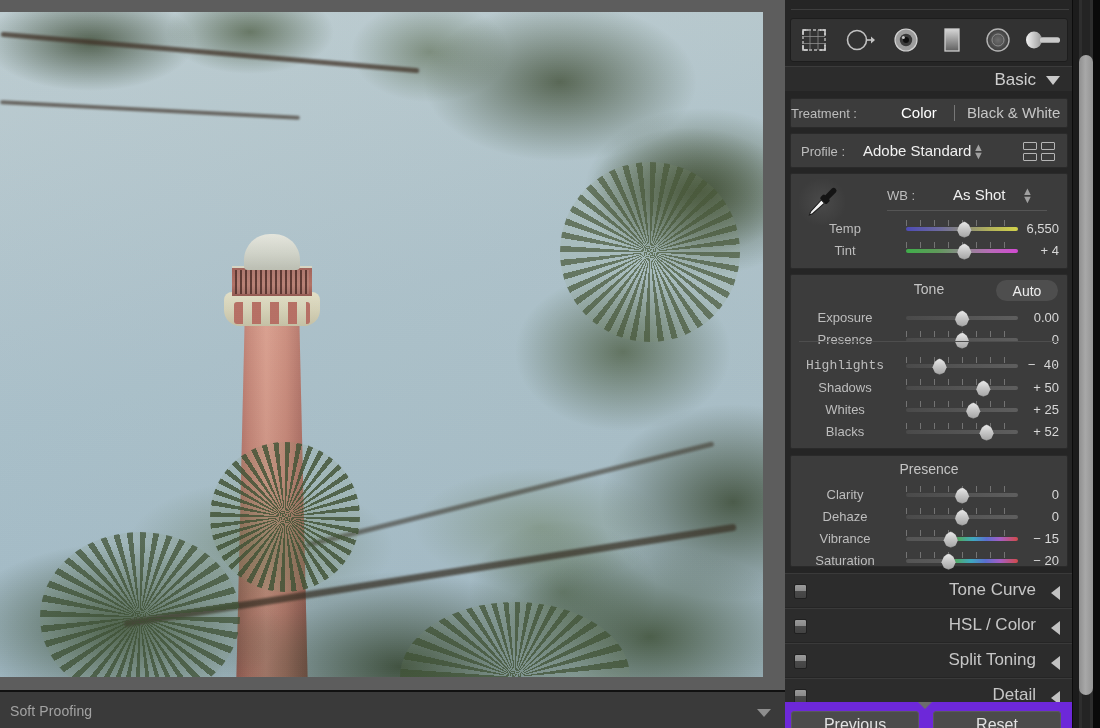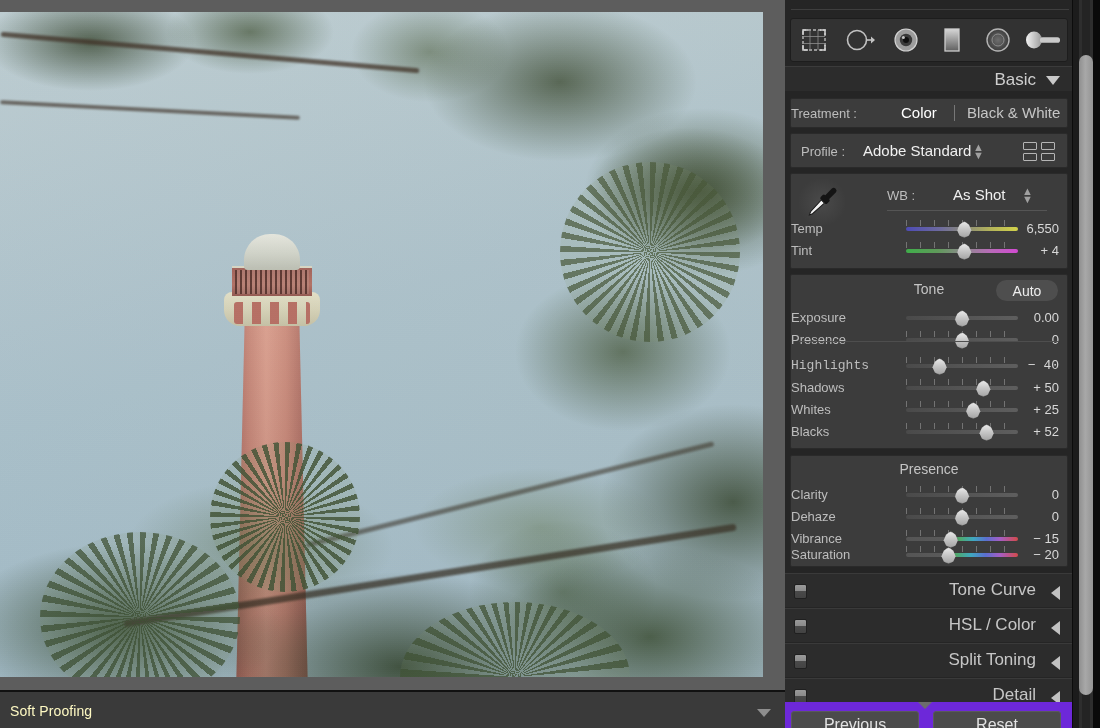--- a/index.html
+++ b/index.html
@@ -122,21 +122,21 @@
 
   
   #soft-proof-bar {
     position: absolute; left: 0; top: 690px;
     width: 785px; height: 38px;
     background: #3a3a3a;
     border-top: 2px solid #111;
   }
   #soft-proof-bar .sp-label {
     position: absolute; left: 10px; top: 11px;
-    font-size: 14px; color: #fef9c3; letter-spacing: .1px;
+    font-size: 14px; color: #a3a3a3; letter-spacing: .1px;
   }
   #soft-proof-bar .sp-caret {
     position: absolute; right: 14px; top: 17px;
     width: 0; height: 0;
     border-left: 7px solid transparent; border-right: 7px solid transparent;
     border-top: 8px solid #8e8e8e;
   }
 
   
   #right-panel {
@@ -226,21 +226,21 @@
     position:absolute; right:9px; top:5px; width:62px; height:21px;
     background:#4e4e4e; border-radius:11px;
     display:flex; align-items:center; justify-content:center;
     font-size:14px; color:#ededed; cursor:pointer;
   }
   .tone-divider{ position:absolute; left:8px; right:8px; top:66px; height:1px; background:#4e4e4e; }
 
   
   .srow { position:absolute; left:0; width:100%; height:22px; }
   .srow .nm {
-    position:absolute; left:0; width:108px; text-align:left;
+    position:absolute; left:0; width:108px; text-align:center;
     font-size:13px; color:#bdbdbd; top:3px;
   }
   .srow .track {
     position:absolute; left:115px; top:9px; width:112px; height:4px;
     background:#5a5a5a; border-radius:2px;
   }
   .srow .track.dark { background: linear-gradient(90deg,#4a4a4a,#5e5e5e); }
   .srow .track.temp {
     background: linear-gradient(90deg,#4d4bb5 0%, #6d6a9e 30%, #8a8a7a 52%, #b3b35a 75%, #d2d24a 100%);
   }
@@ -575,21 +575,21 @@
               <span class="handle" style="left: 171px;"></span>
               <span class="val">0</span>
             </div>
             <div class="srow" style="top: 72px;">
               <span class="ticks"></span>
               <span class="nm">Vibrance</span>
               <span class="track rainbow-v"></span>
               <span class="handle" style="left: 159.8px;"></span>
               <span class="val">− 15</span>
             </div>
-            <div class="srow" style="top: 88px; padding-left: 36px;">
+            <div class="srow" style="top: 94px; padding-left: 36px;">
               <span class="ticks"></span>
               <span class="nm">Saturation</span>
               <span class="track rainbow-s"></span>
               <span class="handle" style="left: 157.56px;"></span>
               <span class="val">− 20</span>
             </div>
           </div>
       </div>
 
       <div id="collapsed-list">

